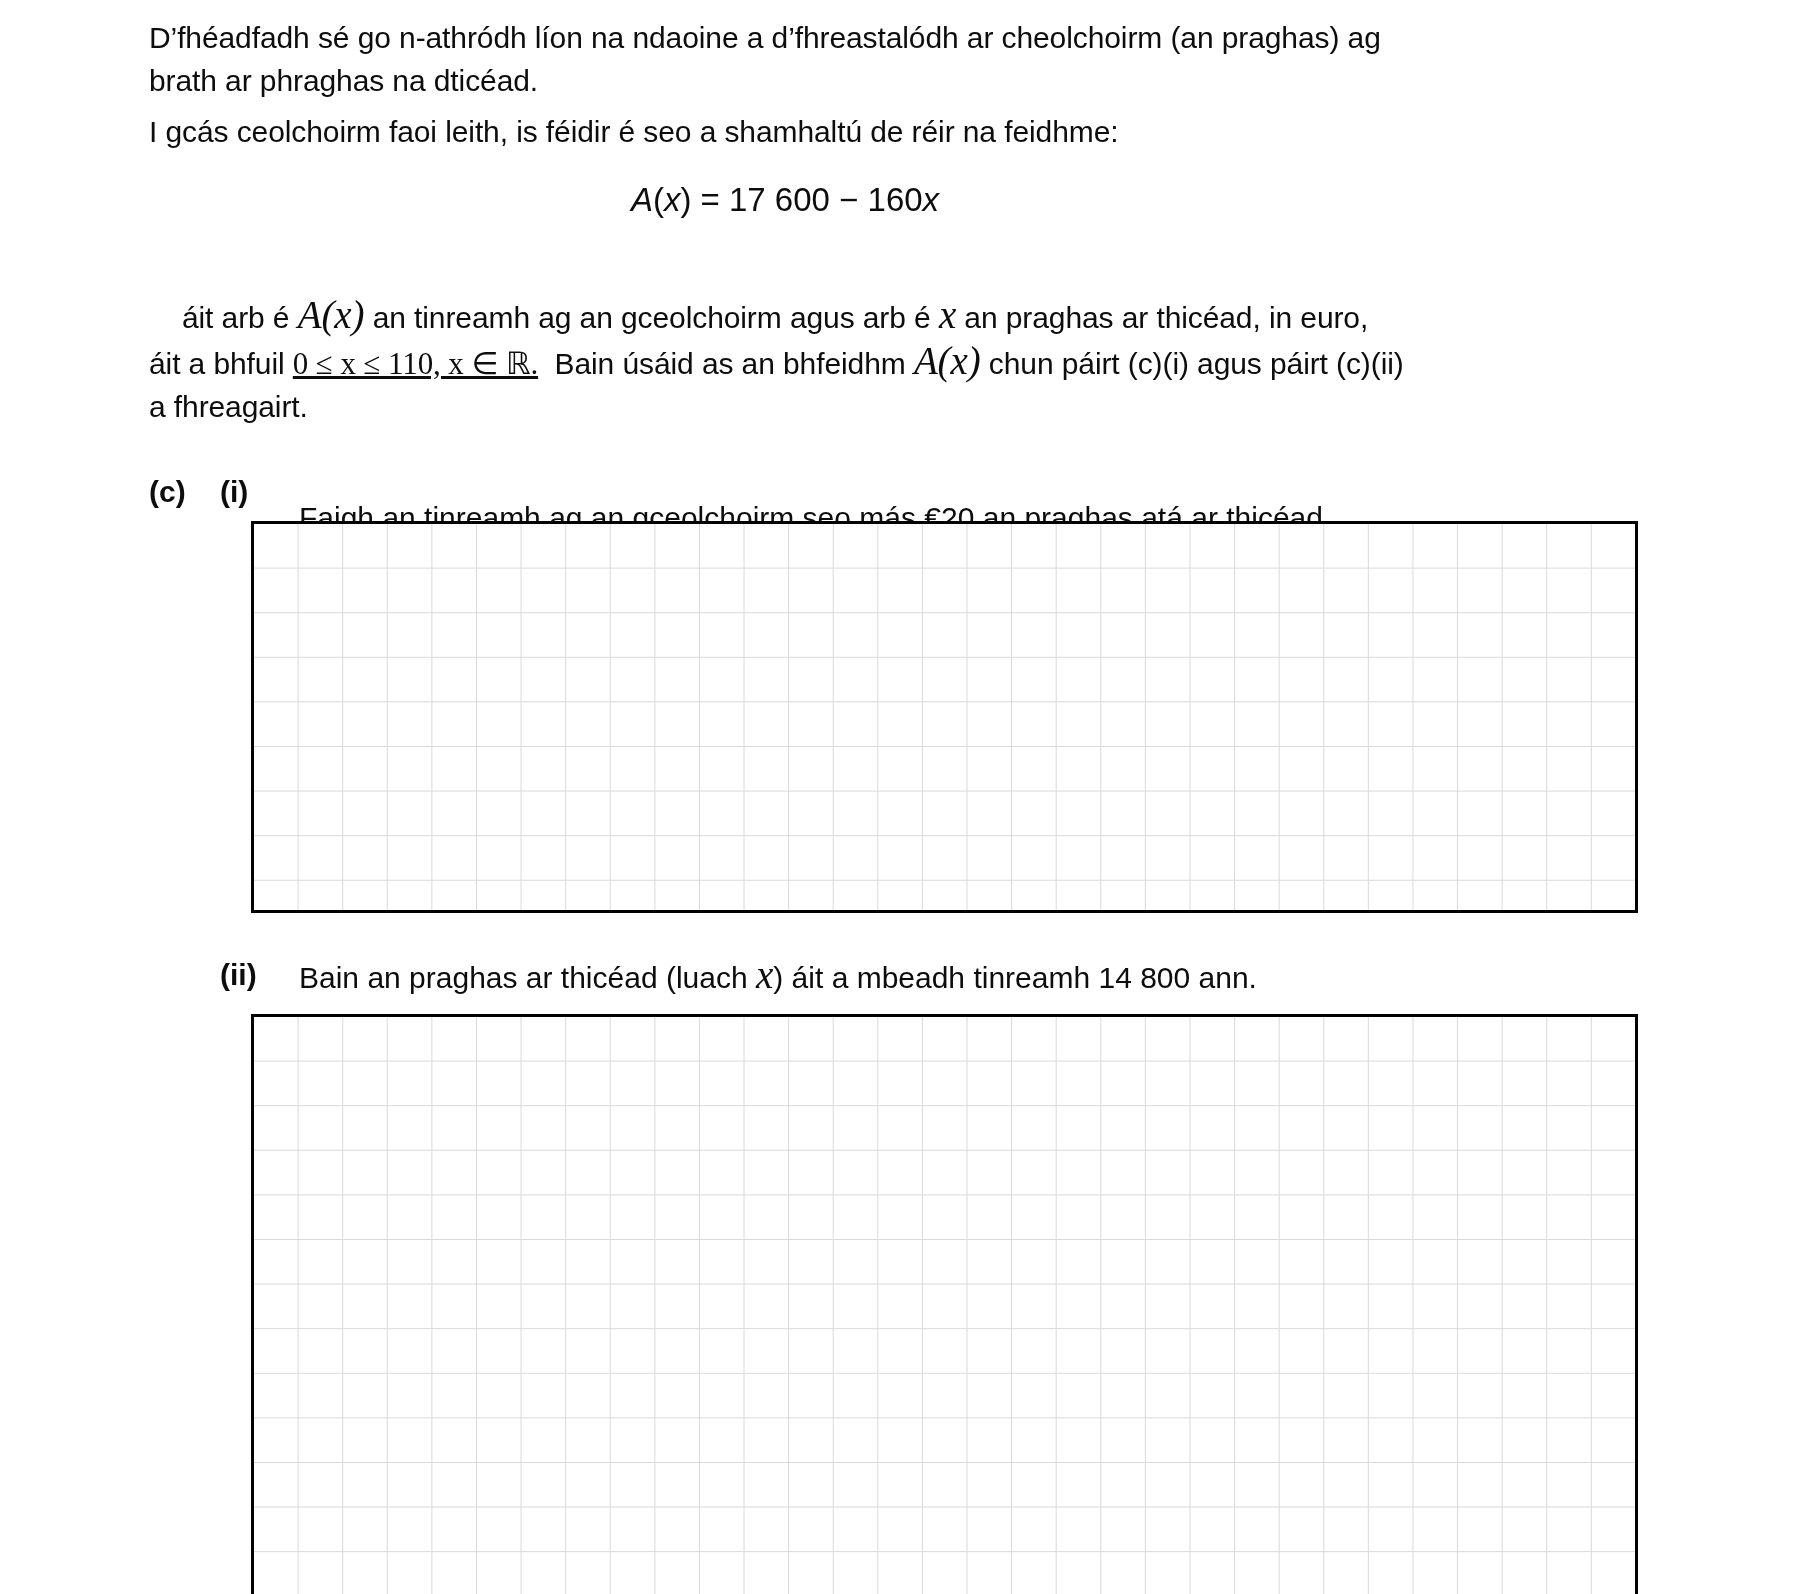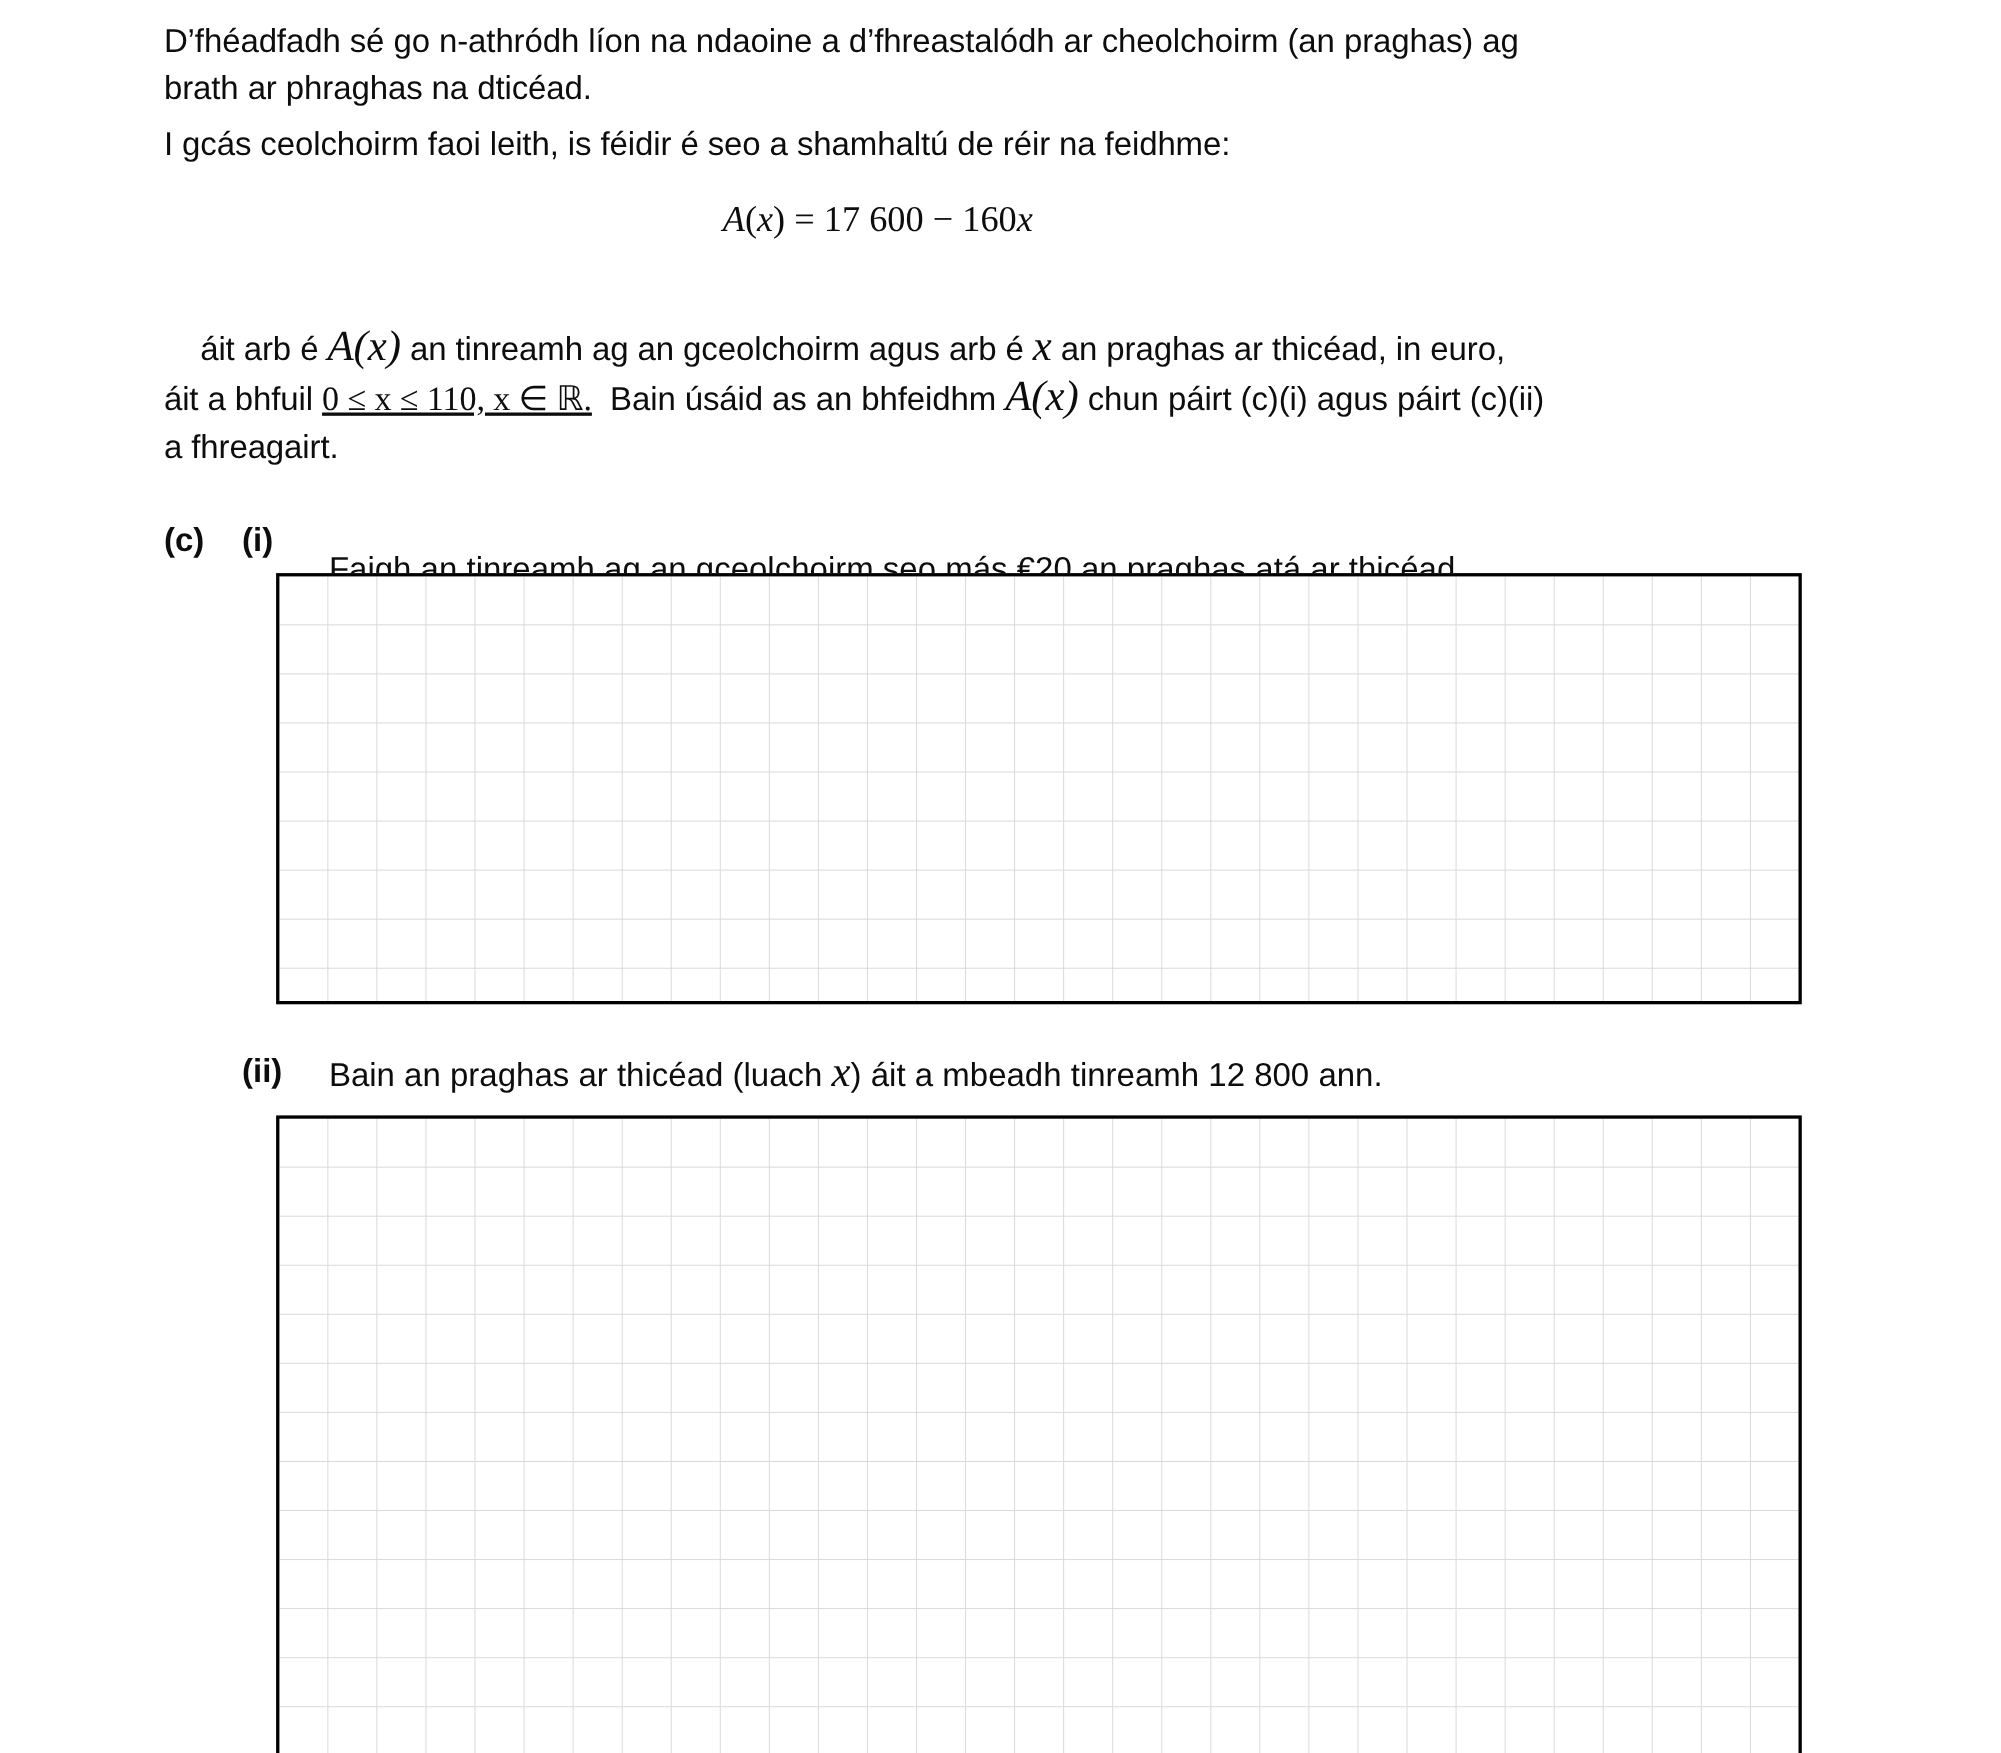--- a/index.html
+++ b/index.html
@@ -36,25 +36,24 @@
   #para-intro  { left: 149px; top: 16px;  width: 1260px; }
   #para-case   { left: 149px; top: 110px; width: 1260px; }
   #para-where  { left: 149px; top: 250px; width: 1320px; }
 
   .formula {
     position: absolute;
     left: 0;
     top: 178px;
     width: 1570px;
     text-align: center;
-    font-family: Liberation Serif, serif;
+    font-family: Liberation Sans, sans-serif;
     font-size: 33px;
     line-height: 44px;
     color: #0d0d0d;
-    margin-left: 13px;
   }
   .formula .v { font-style: italic; }
 
   .mi { font-family: "Liberation Serif", serif; font-style: italic; font-size: 39px; }
   .mn { font-family: "Liberation Serif", serif; font-style: normal; font-size: 31px; text-decoration: underline; }
   .bold { font-weight: normal; }
 
   
   .qrow {
     position: absolute;
@@ -116,18 +115,18 @@
 
   <div class="qlabel" id="q-i-num">(i)</div>
 
   <div class="qrow" id="q-i-text">Faigh an tinreamh ag an gceolchoirm seo más €20 an praghas atá ar thicéad.</div>
 
   <div class="answerbox" id="answer-box-ci"></div>
 
   <div class="qlabel" id="q-ii-num">(ii)</div>
 
   <div class="qrow" id="q-ii-text">
-    <span>Bain an praghas ar thicéad (luach </span><span class="mi">x</span><span>) áit a mbeadh tinreamh 12 800 ann.</span>
+    <span>Bain an praghas ar thicéad (luach </span><span class="mi">x</span><span>) áit a mbeadh tinreamh 14 800 ann.</span>
   </div>
 
   <div class="answerbox" id="answer-box-cii"></div>
 
 </div>
 
 </body></html>

